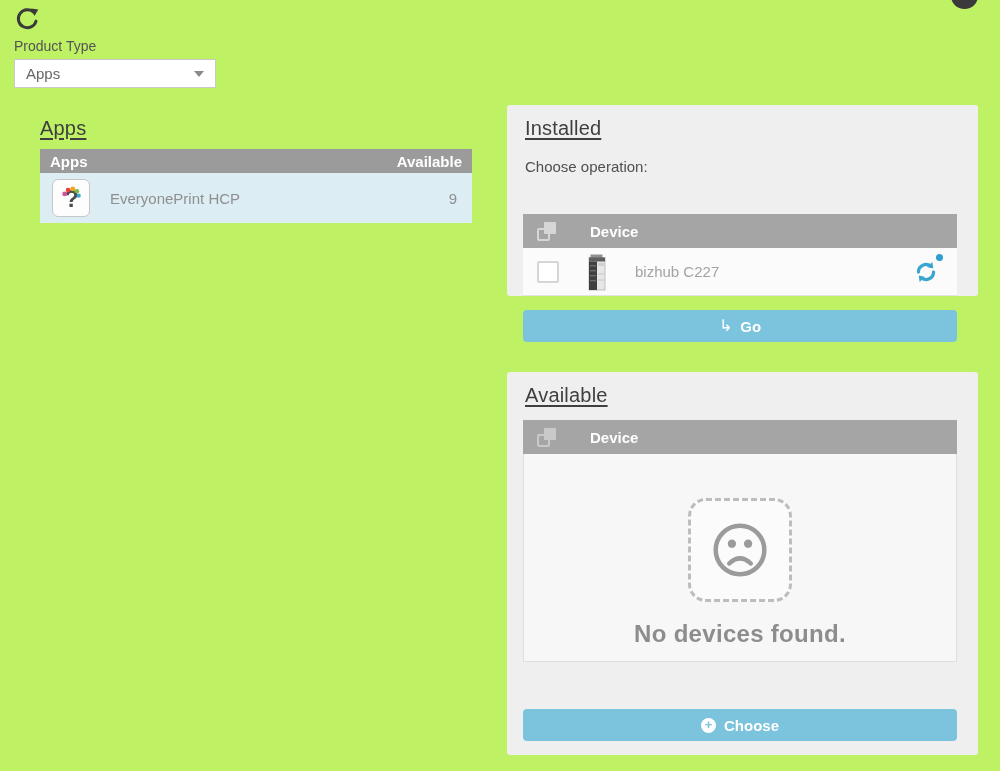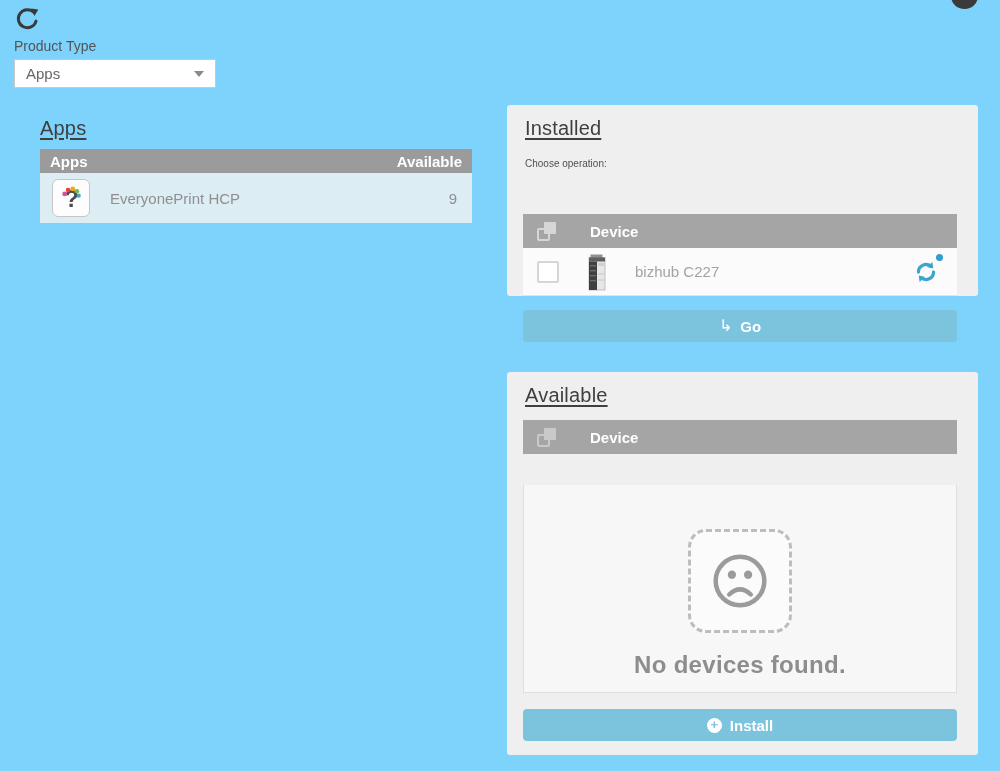--- a/index.html
+++ b/index.html
@@ -1,19 +1,19 @@
 <!DOCTYPE html>
 <html><head>
 <meta charset="utf-8">
 <style>
   * { margin:0; padding:0; box-sizing:border-box; }
   html,body { background:#fff; }
   .page {
     position:relative; width:1000px; height:771px; overflow:hidden;
-    background:#7dd3fc; font-family:"Liberation Sans","DejaVu Sans",sans-serif;
+    background:#bef264; font-family:"Liberation Sans","DejaVu Sans",sans-serif;
     color:#4a4a4a;
   }
 
   
   .avatar-partial {
     position:absolute; left:951px; top:-17px; width:27px; height:26px;
     border-radius:50%; background:#3a3a3a;
   }
   .refresh-btn { position:absolute; left:14px; top:6px; width:27px; height:27px; cursor:pointer; }
   .product-type-label { position:absolute; left:14px; top:38px; font-size:14px; color:#545454; }
@@ -51,21 +51,21 @@
   }
   .apps-row .app-name { margin-left:20px; font-size:15px; color:#8f8f8f; flex:1; }
   .apps-row .app-count { font-size:15px; color:#8f8f8f; padding-right:3px; }
 
   
   .panel { position:absolute; left:507px; width:471px; background:#efefef; border-radius:3px; }
   .panel-installed { top:105px; height:191px; }
   .panel-available { top:372px; height:383px; }
   .panel .section-heading { position:absolute; left:18px; }
 
-  .choose-label { position:absolute; left:18px; top:53px; font-size:10px; color:#4f4f4f; }
+  .choose-label { position:absolute; left:18px; top:53px; font-size:15px; color:#4f4f4f; }
   .operation-select { left:18px; top:73px; width:203px; height:30px; }
 
   .device-table { position:absolute; left:16px; width:434px; }
   .device-table .table-head { height:34px; padding:5px 14px; }
   .layers { position:relative; width:19px; height:19px; color:#d6d6d6; }
   .layers .back {
     position:absolute; left:0; bottom:0; width:13px; height:13px;
     border:2px solid currentColor; border-radius:2px; background:transparent;
   }
   .layers .front {
@@ -97,21 +97,21 @@
     display:flex; align-items:center; justify-content:center; gap:8px; cursor:pointer;
     font-family:inherit;
   }
   .go-btn { top:205px; }
   .go-arrow { font-size:16px; font-weight:normal; line-height:1; }
 
   
   .avail-table { top:48px; }
   .avail-body {
     background:#f7f7f7; border:1px solid #dedede; border-top:none; height:208px;
-    display:flex; flex-direction:column; align-items:center;margin-top:31px;
+    display:flex; flex-direction:column; align-items:center;
   }
   .no-device-box {
     margin-top:44px; width:104px; height:104px; border:3px dashed #bdbdbd;
     border-radius:18px; background:#fbfbfb;
     display:flex; align-items:center; justify-content:center;
   }
   .empty-message {
     margin-top:18px; font-size:24px; font-weight:bold; color:#8d8d8d; letter-spacing:0.3px;
   }
   .install-btn { top:337px; }
@@ -232,17 +232,17 @@
             <circle cx="49" cy="33" r="4.6" fill="#9b9b9b"></circle>
             <path d="M28 55 Q40 43.5 52 55" fill="none" stroke="#9b9b9b" stroke-width="5" stroke-linecap="round"></path>
           </svg>
         </div>
         <div class="empty-message">No devices found.</div>
       </div>
     </div>
 
     <button class="blue-btn install-btn">
       <span class="plus-circle">+</span>
-      <span>Install</span>
+      <span>Choose</span>
     </button>
   </div>
 
 </div>
 
 </body></html>

